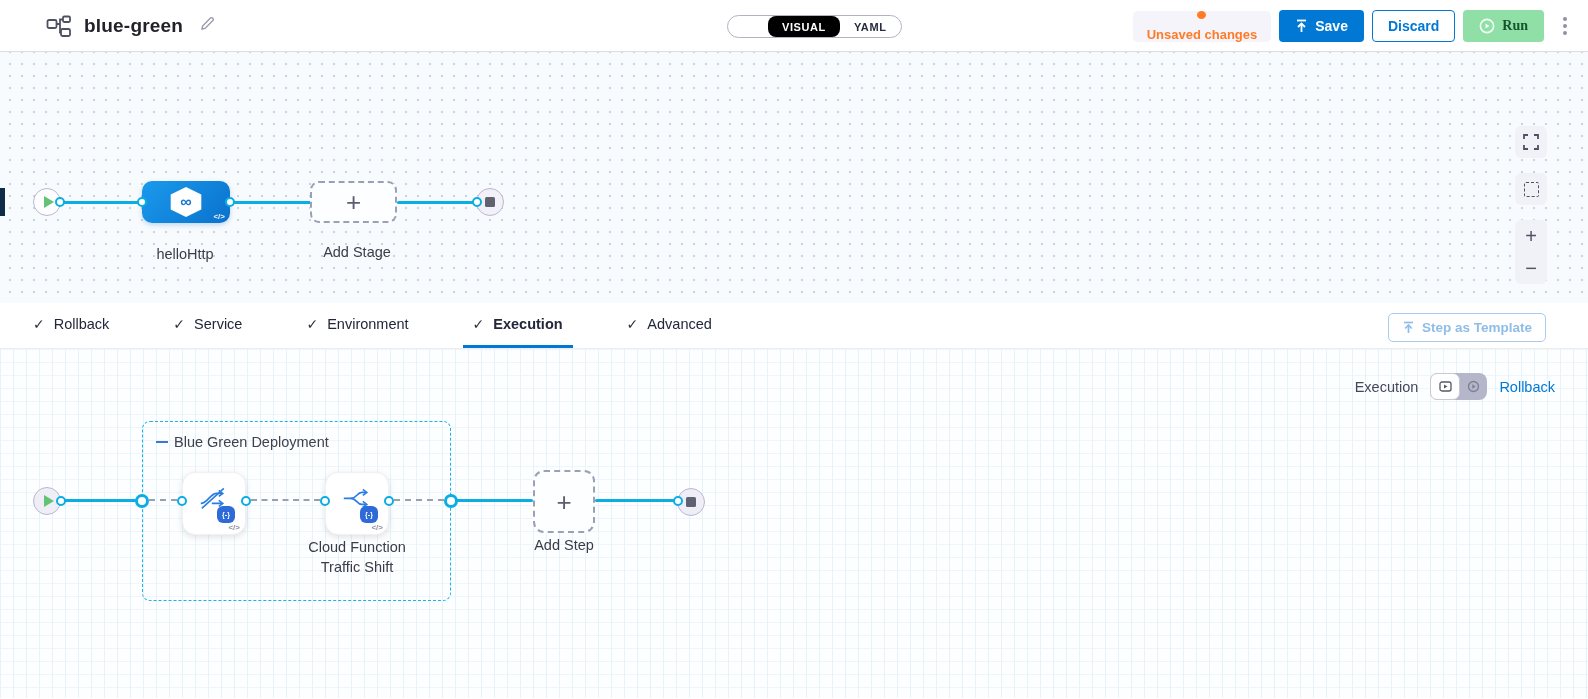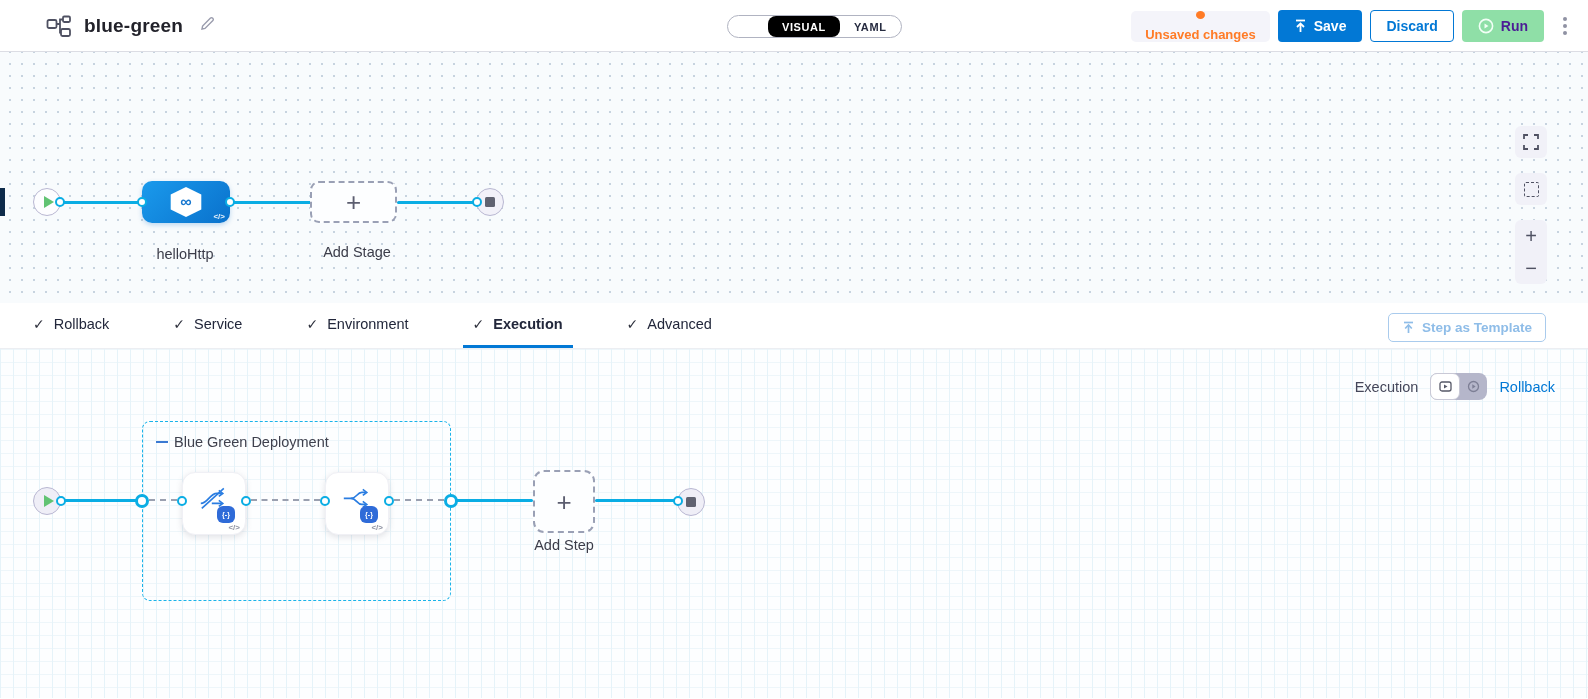--- a/index.html
+++ b/index.html
@@ -24,21 +24,21 @@
     display:flex; align-items:center; gap:8px; }
   .unsaved { display:flex; align-items:center; gap:8px; background:#f4f4fa;
     border-radius:5px; height:31px; padding:0 14px;flex-direction:column; }
   .unsaved-dot { width:9px; height:9px; border-radius:50%; background:#ff7b26; }
   .unsaved-text { color:#ff7b26; font-size:13px; font-weight:700; }
   .btn { height:32px; border-radius:4px; display:flex; align-items:center;
     justify-content:center; gap:7px; font-size:14px; font-weight:700;
     padding:0 15px; cursor:pointer; border:1px solid transparent; }
   .btn-save { background:#0278d5; color:#fff; }
   .btn-discard { background:#fff; color:#0278d5; border-color:#0278d5; }
-  .btn-run { background:#8fdfa7; color:#4c1d95; }
+  .btn-run { background:#8fdfa7; color:#14532d;font-family:Liberation Serif, serif; }
   .kebab { width:18px; display:flex; flex-direction:column; align-items:center;
     gap:3px; cursor:pointer; margin-left:4px; }
   .kebab i { width:4px; height:4px; border-radius:50%; background:#8f92a3; }
 
   
   .stage-canvas { position:relative; height:251px; background:#f8fbfd;
     background-image:radial-gradient(circle,#c7d3df 1px,transparent 1.3px);
     background-size:12px 12px; background-position:4px 6px; overflow:hidden; }
   .exec-canvas { position:relative; height:349px; background:#fdfeff;
     background-image:linear-gradient(to right,#e6f3f9 1px,transparent 1px),
@@ -346,14 +346,15 @@
 
   <div class="add-box" style="left:533px; top:121px; width:62px; height:63px; border-radius:11px;">
     <span class="plus-glyph">+</span>
   </div>
 
   <div class="node-circle node-start2" style="left:677px; top:139px;">
     <span class="stop-sq"></span>
   </div>
   <div class="port" style="left:673px; top:147px;"></div>
 
+  <div class="canvas-label" style="left:297px; top:188px;">Cloud Function Traffic Shift</div>
   <div class="canvas-label" style="left:504px; top:186px;">Add Step</div>
 </div>
 
 </body></html>

